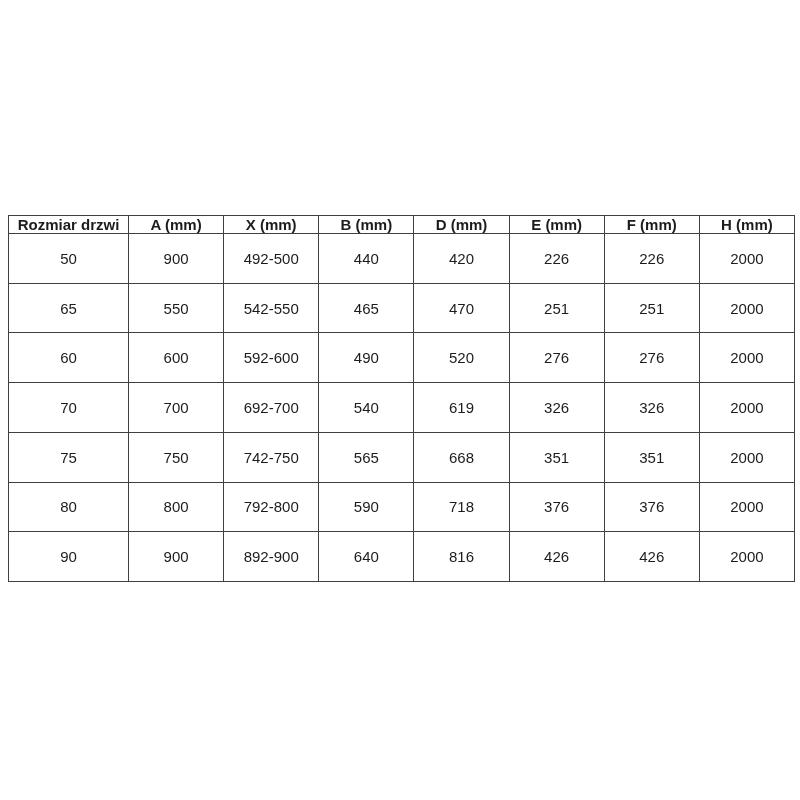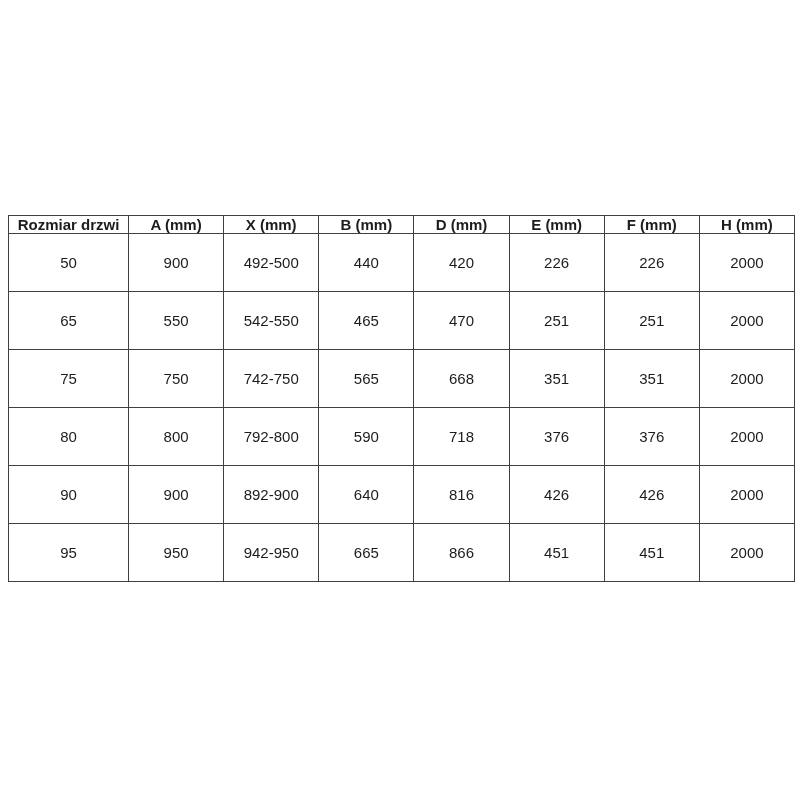--- a/index.html
+++ b/index.html
@@ -77,20 +77,40 @@
         <td>65</td>
         <td>550</td>
         <td>542-550</td>
         <td>465</td>
         <td>470</td>
         <td>251</td>
         <td>251</td>
         <td>2000</td>
       </tr>
       <tr>
+        <td>60</td>
+        <td>600</td>
+        <td>592-600</td>
+        <td>490</td>
+        <td>520</td>
+        <td>276</td>
+        <td>276</td>
+        <td>2000</td>
+      </tr>
+      <tr>
+        <td>70</td>
+        <td>700</td>
+        <td>692-700</td>
+        <td>540</td>
+        <td>619</td>
+        <td>326</td>
+        <td>326</td>
+        <td>2000</td>
+      </tr>
+      <tr>
         <td>75</td>
         <td>750</td>
         <td>742-750</td>
         <td>565</td>
         <td>668</td>
         <td>351</td>
         <td>351</td>
         <td>2000</td>
       </tr>
       <tr>
@@ -106,24 +126,14 @@
       <tr>
         <td>90</td>
         <td>900</td>
         <td>892-900</td>
         <td>640</td>
         <td>816</td>
         <td>426</td>
         <td>426</td>
         <td>2000</td>
       </tr>
-      <tr>
-        <td>95</td>
-        <td>950</td>
-        <td>942-950</td>
-        <td>665</td>
-        <td>866</td>
-        <td>451</td>
-        <td>451</td>
-        <td>2000</td>
-      </tr>
     </tbody>
 </table>
 
 </body></html>

